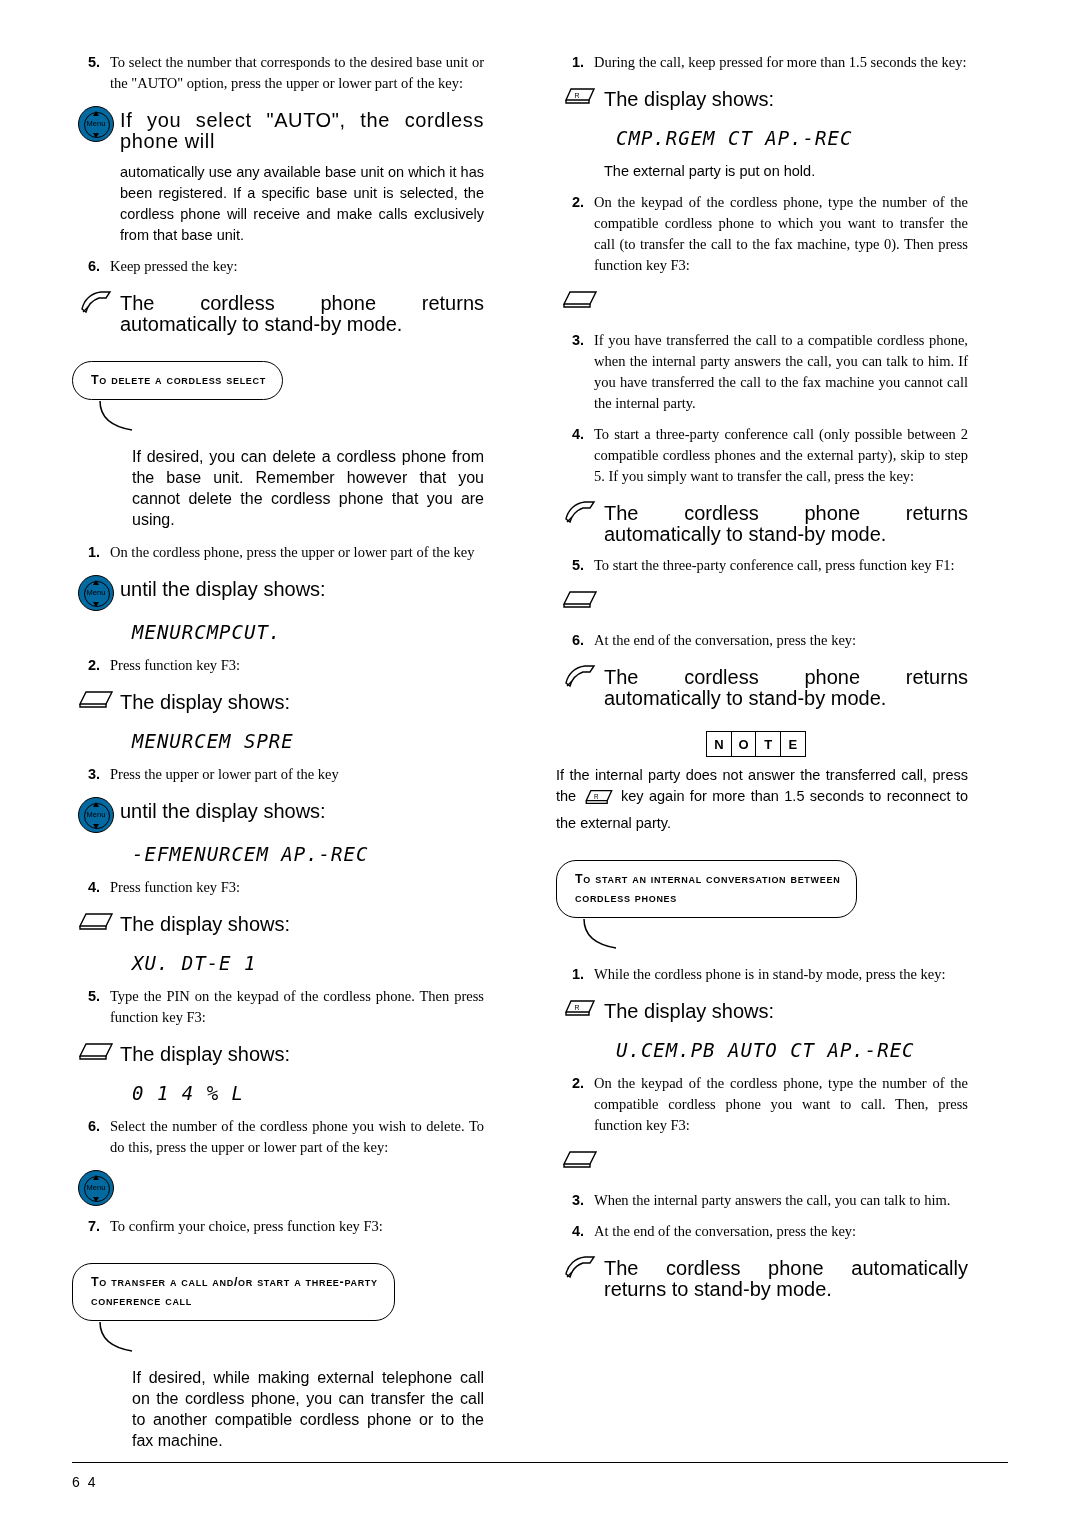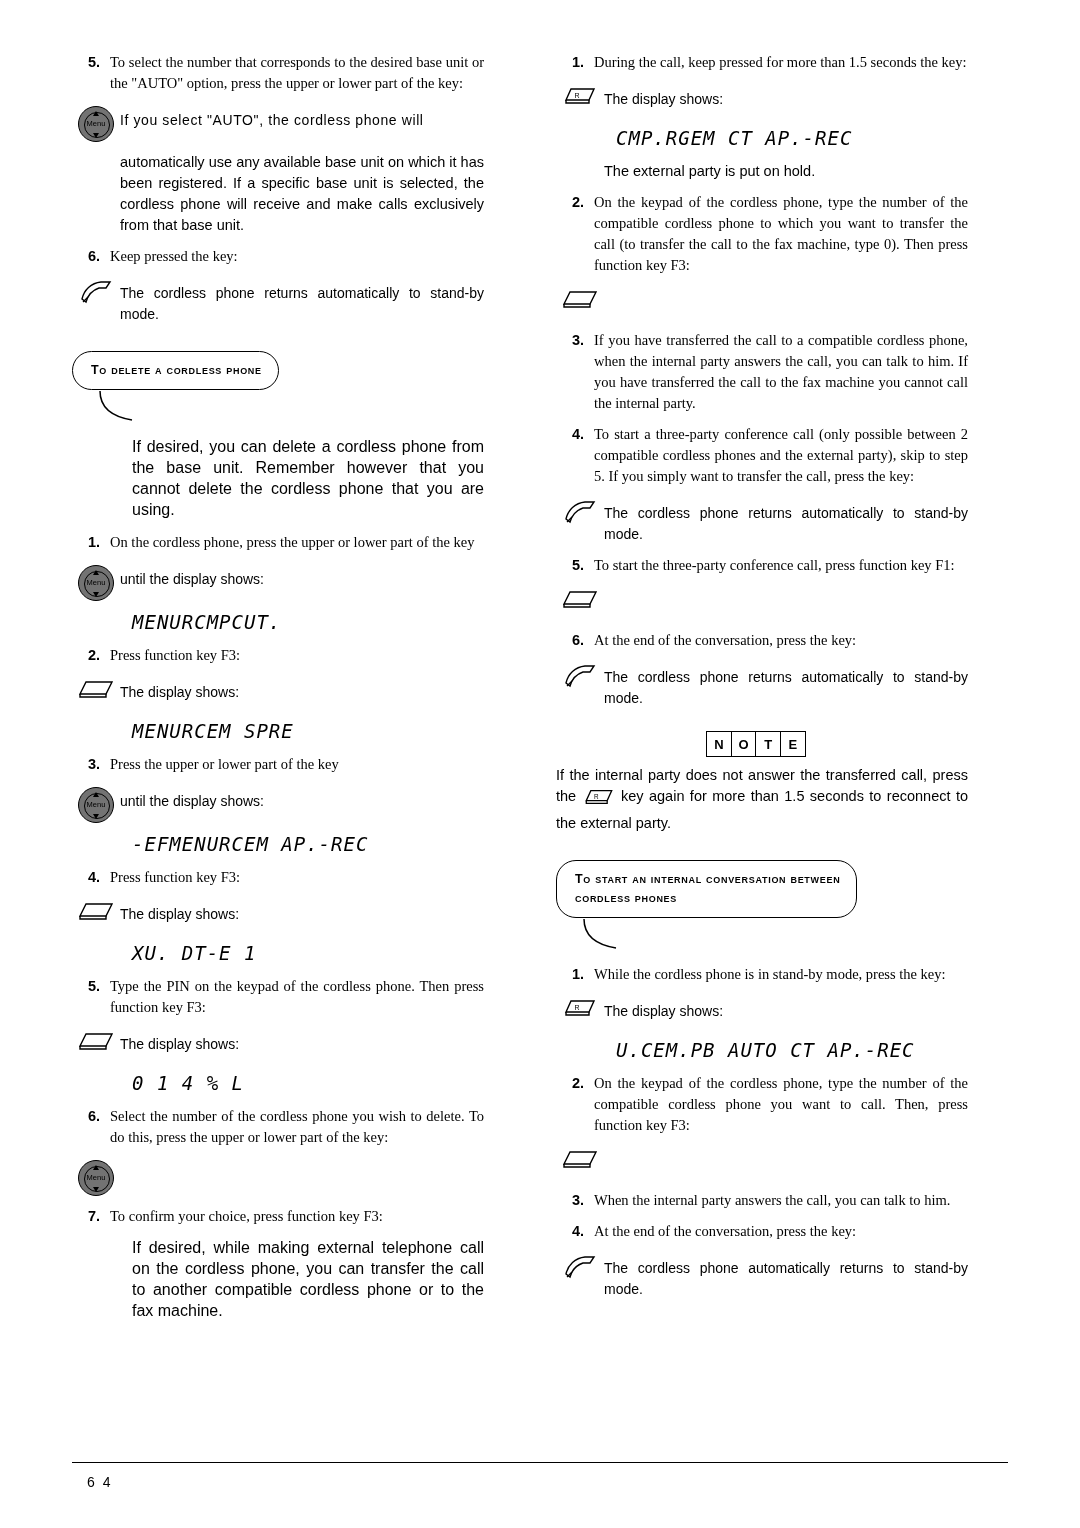--- a/index.html
+++ b/index.html
@@ -76,34 +76,34 @@
   .icon-slot {
     width:48px;
     flex:0 0 48px;
     display:flex;
     align-items:flex-start;
     justify-content:center;
     padding-top:2px;
   }
   .icon-row .icon-text {
     flex:1;
-    font-size:14px;
+    font-size:20px;
     line-height:21px;
     text-align:justify;
     padding-top:6px;
   }
   .icon-row.spaced .icon-text { letter-spacing:0.6px; }
 
   
   .ico-menu {
     width:36px; height:36px; border-radius:50%;
     border:1.6px solid #000;
     position:relative;
     box-sizing:border-box;
-    background:#737373;
+    background:#0369a1;
   }
   .ico-menu:before {
     content:"";
     position:absolute; left:50%; top:50%;
     width:24px; height:24px; margin-left:-12px; margin-top:-12px;
     border-radius:50%;
     border:1.1px solid #000;
   }
   .ico-menu .lbl {
     position:absolute; left:0; right:0; top:50%;
@@ -187,21 +187,21 @@
   }
 
   .footer-rule {
     position:absolute;
     left:72px; right:72px;
     top:1462px;
     border-top:1.2px solid #000;
   }
   .page-num {
     position:absolute;
-    left:87px; top:1474px;
+    left:72px; top:1474px;
     font-size:14px;
     letter-spacing:2px;
   }
 </style>
 </head>
 <body>
 
 <div class="page">
 
   <div class="col col-left">
@@ -235,21 +235,21 @@
           <svg width="34" height="26" viewBox="0 0 34 26">
             <path d="M3,20 C5,11 12,4 22,3 L31,3 L27,9 L20,9 C14,11 9,16 7,23 Z" fill="none" stroke="#000" stroke-width="1.4"></path>
             <path d="M4,23 L9,18" stroke="#000" stroke-width="1.2" fill="none"></path>
           </svg>
         </div>
       </div>
       <div class="icon-text">The cordless phone returns automatically to stand-by mode.</div>
     </div>
 
     <div class="bubble-wrap">
-      <div class="bubble">To delete a cordless phone</div>
+      <div class="bubble">To delete a cordless select</div>
       <div class="bubble-tail">
         <svg width="90" height="36" viewBox="0 0 90 36">
           <path d="M6,1 C6,14 14,26 38,30" fill="none" stroke="#000" stroke-width="1.5"></path>
         </svg>
       </div>
     </div>
 
     <div class="sec-body">If desired, you can delete a cordless phone from the base unit. Remember however that you cannot delete the cordless phone that you are using.</div>
 
     <div class="num-item">
@@ -360,20 +360,31 @@
       </div>
       <div class="icon-text"></div>
     </div>
 
     <div class="num-item">
       <div class="num">7.</div>
       <div class="num-text">To confirm your choice, press function key F3:</div>
     </div>
 
 
+    <div class="bubble-wrap">
+      <div class="bubble">
+        <div>To transfer a call and/or start a three-party</div>
+        <div>conference call</div>
+      </div>
+      <div class="bubble-tail">
+        <svg width="90" height="36" viewBox="0 0 90 36">
+          <path d="M6,1 C6,14 14,26 38,30" fill="none" stroke="#000" stroke-width="1.5"></path>
+        </svg>
+      </div>
+    </div>
 
     <div class="sec-body">If desired, while making external telephone call on the cordless phone, you can transfer the call to another compatible cordless phone or to the fax machine.</div>
   </div>
 
   <div class="col col-right">
 
     <div class="num-item">
       <div class="num">1.</div>
       <div class="num-text">During the call, keep pressed for more than 1.5 seconds the key:</div>
     </div>

